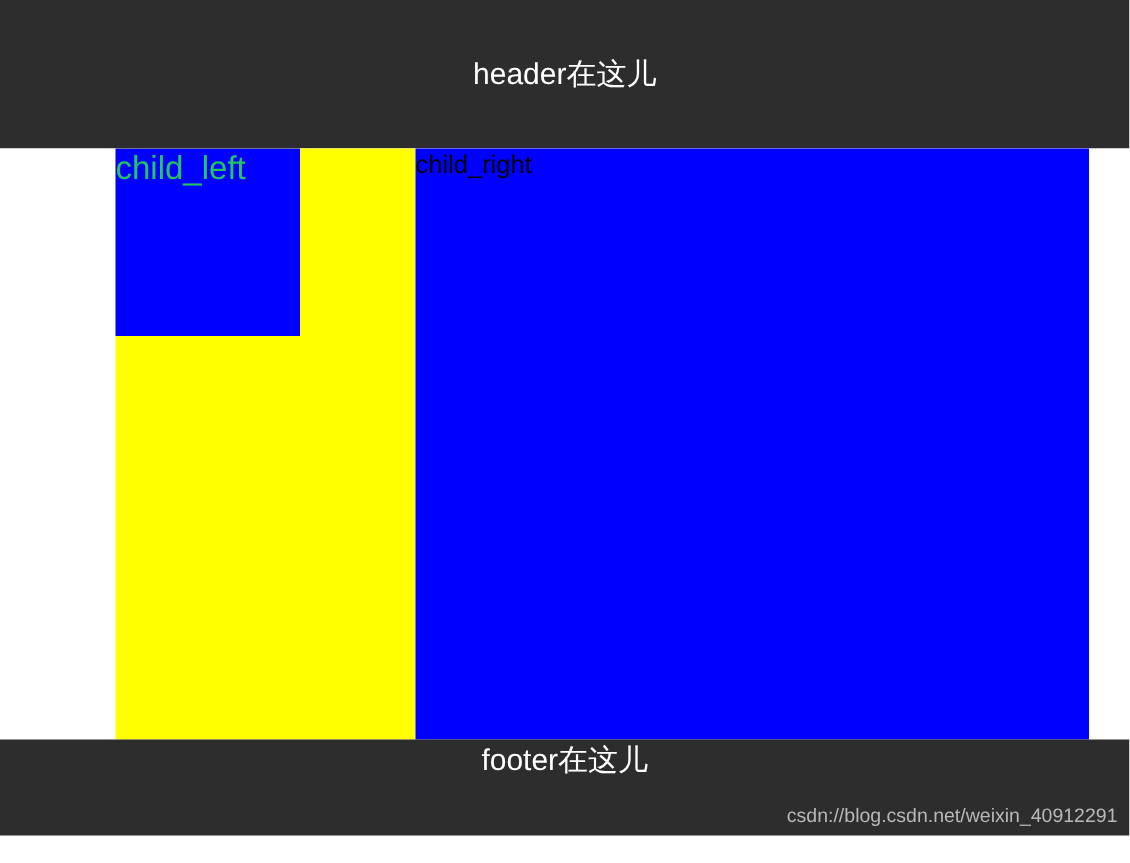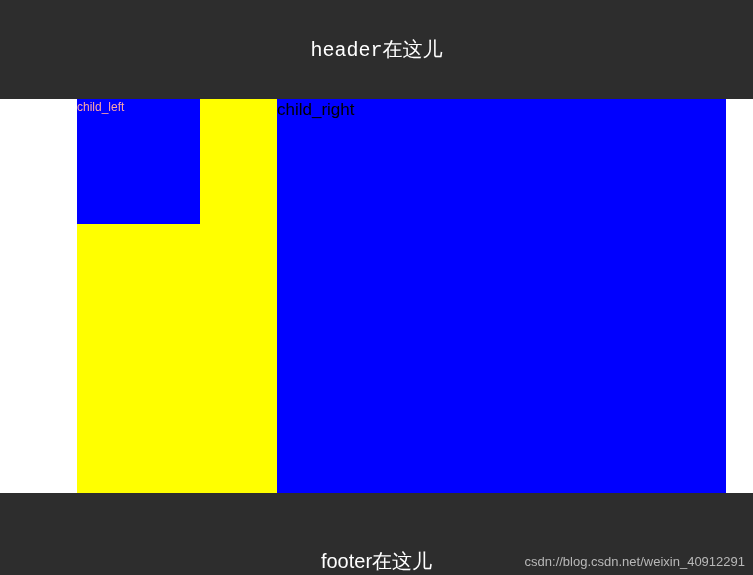--- a/index.html
+++ b/index.html
@@ -16,21 +16,20 @@
     }
     .header {
       width: 100%;
       height: 99px;
       background: #2d2d2d;
       color: #ffffff;
       display: flex;
       align-items: center;
       justify-content: center;
       font-size: 20px;
-      font-family: Liberation Mono, monospace;
     }
     .main {
       position: relative;
       width: 100%;
       height: 394px;
       background: #ffffff;
     }
     .left-panel {
       position: absolute;
       left: 77px;
@@ -39,44 +38,44 @@
       height: 394px;
       background: #ffff00;
     }
     .child-left {
       position: absolute;
       left: 77px;
       top: 0;
       width: 123px;
       height: 125px;
       background: #0000ff;
-      color: #fca5a5;
-      font-size: 12px;
+      color: #22c55e;
+      font-size: 22px;
       line-height: 1;
       padding-top: 2px;
     }
     .child-right {
       position: absolute;
       left: 277px;
       top: 0;
       width: 449px;
       height: 394px;
       background: #0000ff;
       color: #000000;
       font-size: 17px;
       line-height: 1;
       padding-top: 2px;
     }
     .footer {
       width: 100%;
-      height: 82px;
+      height: 64px;
       background: #2d2d2d;
       color: #ffffff;
       display: flex;
-      align-items: flex-end;
+      align-items: flex-start;
       justify-content: center;
       font-size: 20px;
       position: relative;
     }
     .watermark {
       position: absolute;
       right: 8px;
       bottom: 6px;
       color: #b8b8b8;
       font-size: 13px;

